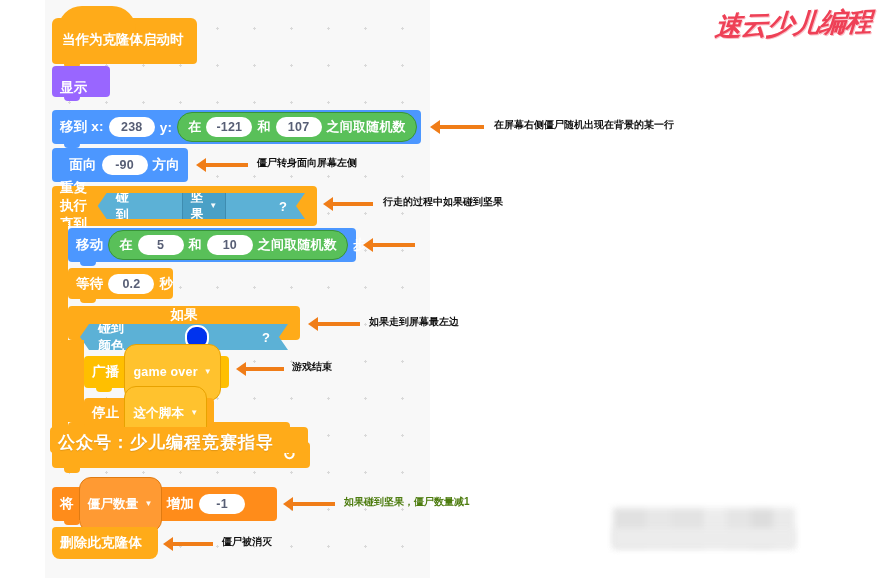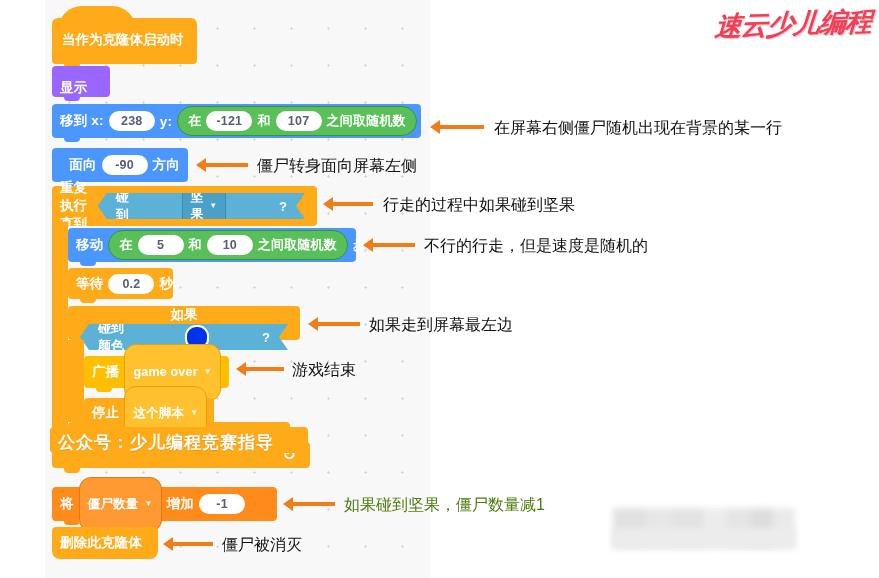--- a/index.html
+++ b/index.html
@@ -98,22 +98,22 @@
   .cblk{position:absolute;}
   .cblk .top,.cblk .bot{position:absolute;left:0;box-sizing:border-box;
      display:flex;align-items:center;color:#fff;font-weight:bold;font-size:13.5px;
      border-radius:4px;padding:0 8px;}
   .cblk .arm{position:absolute;left:0;width:16px;}
 
   
   .anno{
     position:absolute;
     color:#111;
-    font-weight:normal;
-    font-size:16px;
+    font-weight:bold;
+    font-size:10px;
     white-space:nowrap;
     font-family:"Liberation Sans","DejaVu Sans",sans-serif;
   }
   .arrow{position:absolute;height:14px;}
   .arrow .shaft{position:absolute;left:8px;top:5px;height:4px;background:#f07d18;}
   .arrow .head{position:absolute;left:0;top:0;width:0;height:0;
     border-top:7px solid transparent;border-bottom:7px solid transparent;
     border-right:10px solid #f07d18;}
 
   
@@ -157,21 +157,21 @@
     <div style="position:absolute;left:0;top:0;width:145px;height:46px;background:#ffab19;border-radius:6px 6px 4px 4px;"></div>
     <div style="position:absolute;left:6px;top:-12px;width:78px;height:24px;background:#ffab19;border-radius:26px 26px 0 0;"></div>
     <div style="position:absolute;left:12px;bottom:-4px;width:16px;height:5px;background:#ffab19;border-radius:0 0 4px 4px;"></div>
     <div class="lbl" style="position:absolute;left:10px;top:13px;color:#fff;font-size:13.5px;font-weight:bold;">当作为克隆体启动时</div>
   </div>
 
   <div class="blk c-looks notch-b" style="left:52px;top:66px;width:58px;height:31px;align-items:flex-end;">
     <span class="lbl">显示</span>
   </div>
 
-  <div class="blk c-motion notch-b" style="left:52px;top:104px;width:369px;height:34px;">
+  <div class="blk c-motion notch-b" style="left:52px;top:110px;width:369px;height:34px;">
     <span class="lbl">移到 x:</span>
     <span class="num">238</span>
     <span class="lbl">y:</span>
     <span class="reporter">
       <span>在</span>
       <span class="num">-121</span>
       <span>和</span>
       <span class="num">107</span>
       <span>之间取随机数</span>
     </span>
@@ -285,21 +285,20 @@
   <div class="arrow" style="left:323px;top:197px;width:50px;">
     <div class="head" style="border-right-color: rgb(240, 125, 24);"></div>
       <div class="shaft" style="width: 42px; background: rgb(240, 125, 24);"></div>
   </div>
   <div class="anno" style="left: 383px; top: 195px; color: rgb(17, 17, 17);">行走的过程中如果碰到坚果</div>
 
   <div class="arrow" style="left:363px;top:238px;width:52px;">
     <div class="head" style="border-right-color: rgb(240, 125, 24);"></div>
       <div class="shaft" style="width: 44px; background: rgb(240, 125, 24);"></div>
   </div>
-  <div class="anno" style="left: 424px; top: 236px; color: rgb(17, 17, 17);">不行的行走，但是速度是随机的</div>
 
   <div class="arrow" style="left:308px;top:317px;width:52px;">
     <div class="head" style="border-right-color: rgb(240, 125, 24);"></div>
       <div class="shaft" style="width: 44px; background: rgb(240, 125, 24);"></div>
   </div>
   <div class="anno" style="left: 369px; top: 315px; color: rgb(17, 17, 17);">如果走到屏幕最左边</div>
 
   <div class="arrow" style="left:236px;top:362px;width:48px;">
     <div class="head" style="border-right-color: rgb(240, 125, 24);"></div>
       <div class="shaft" style="width: 40px; background: rgb(240, 125, 24);"></div>

